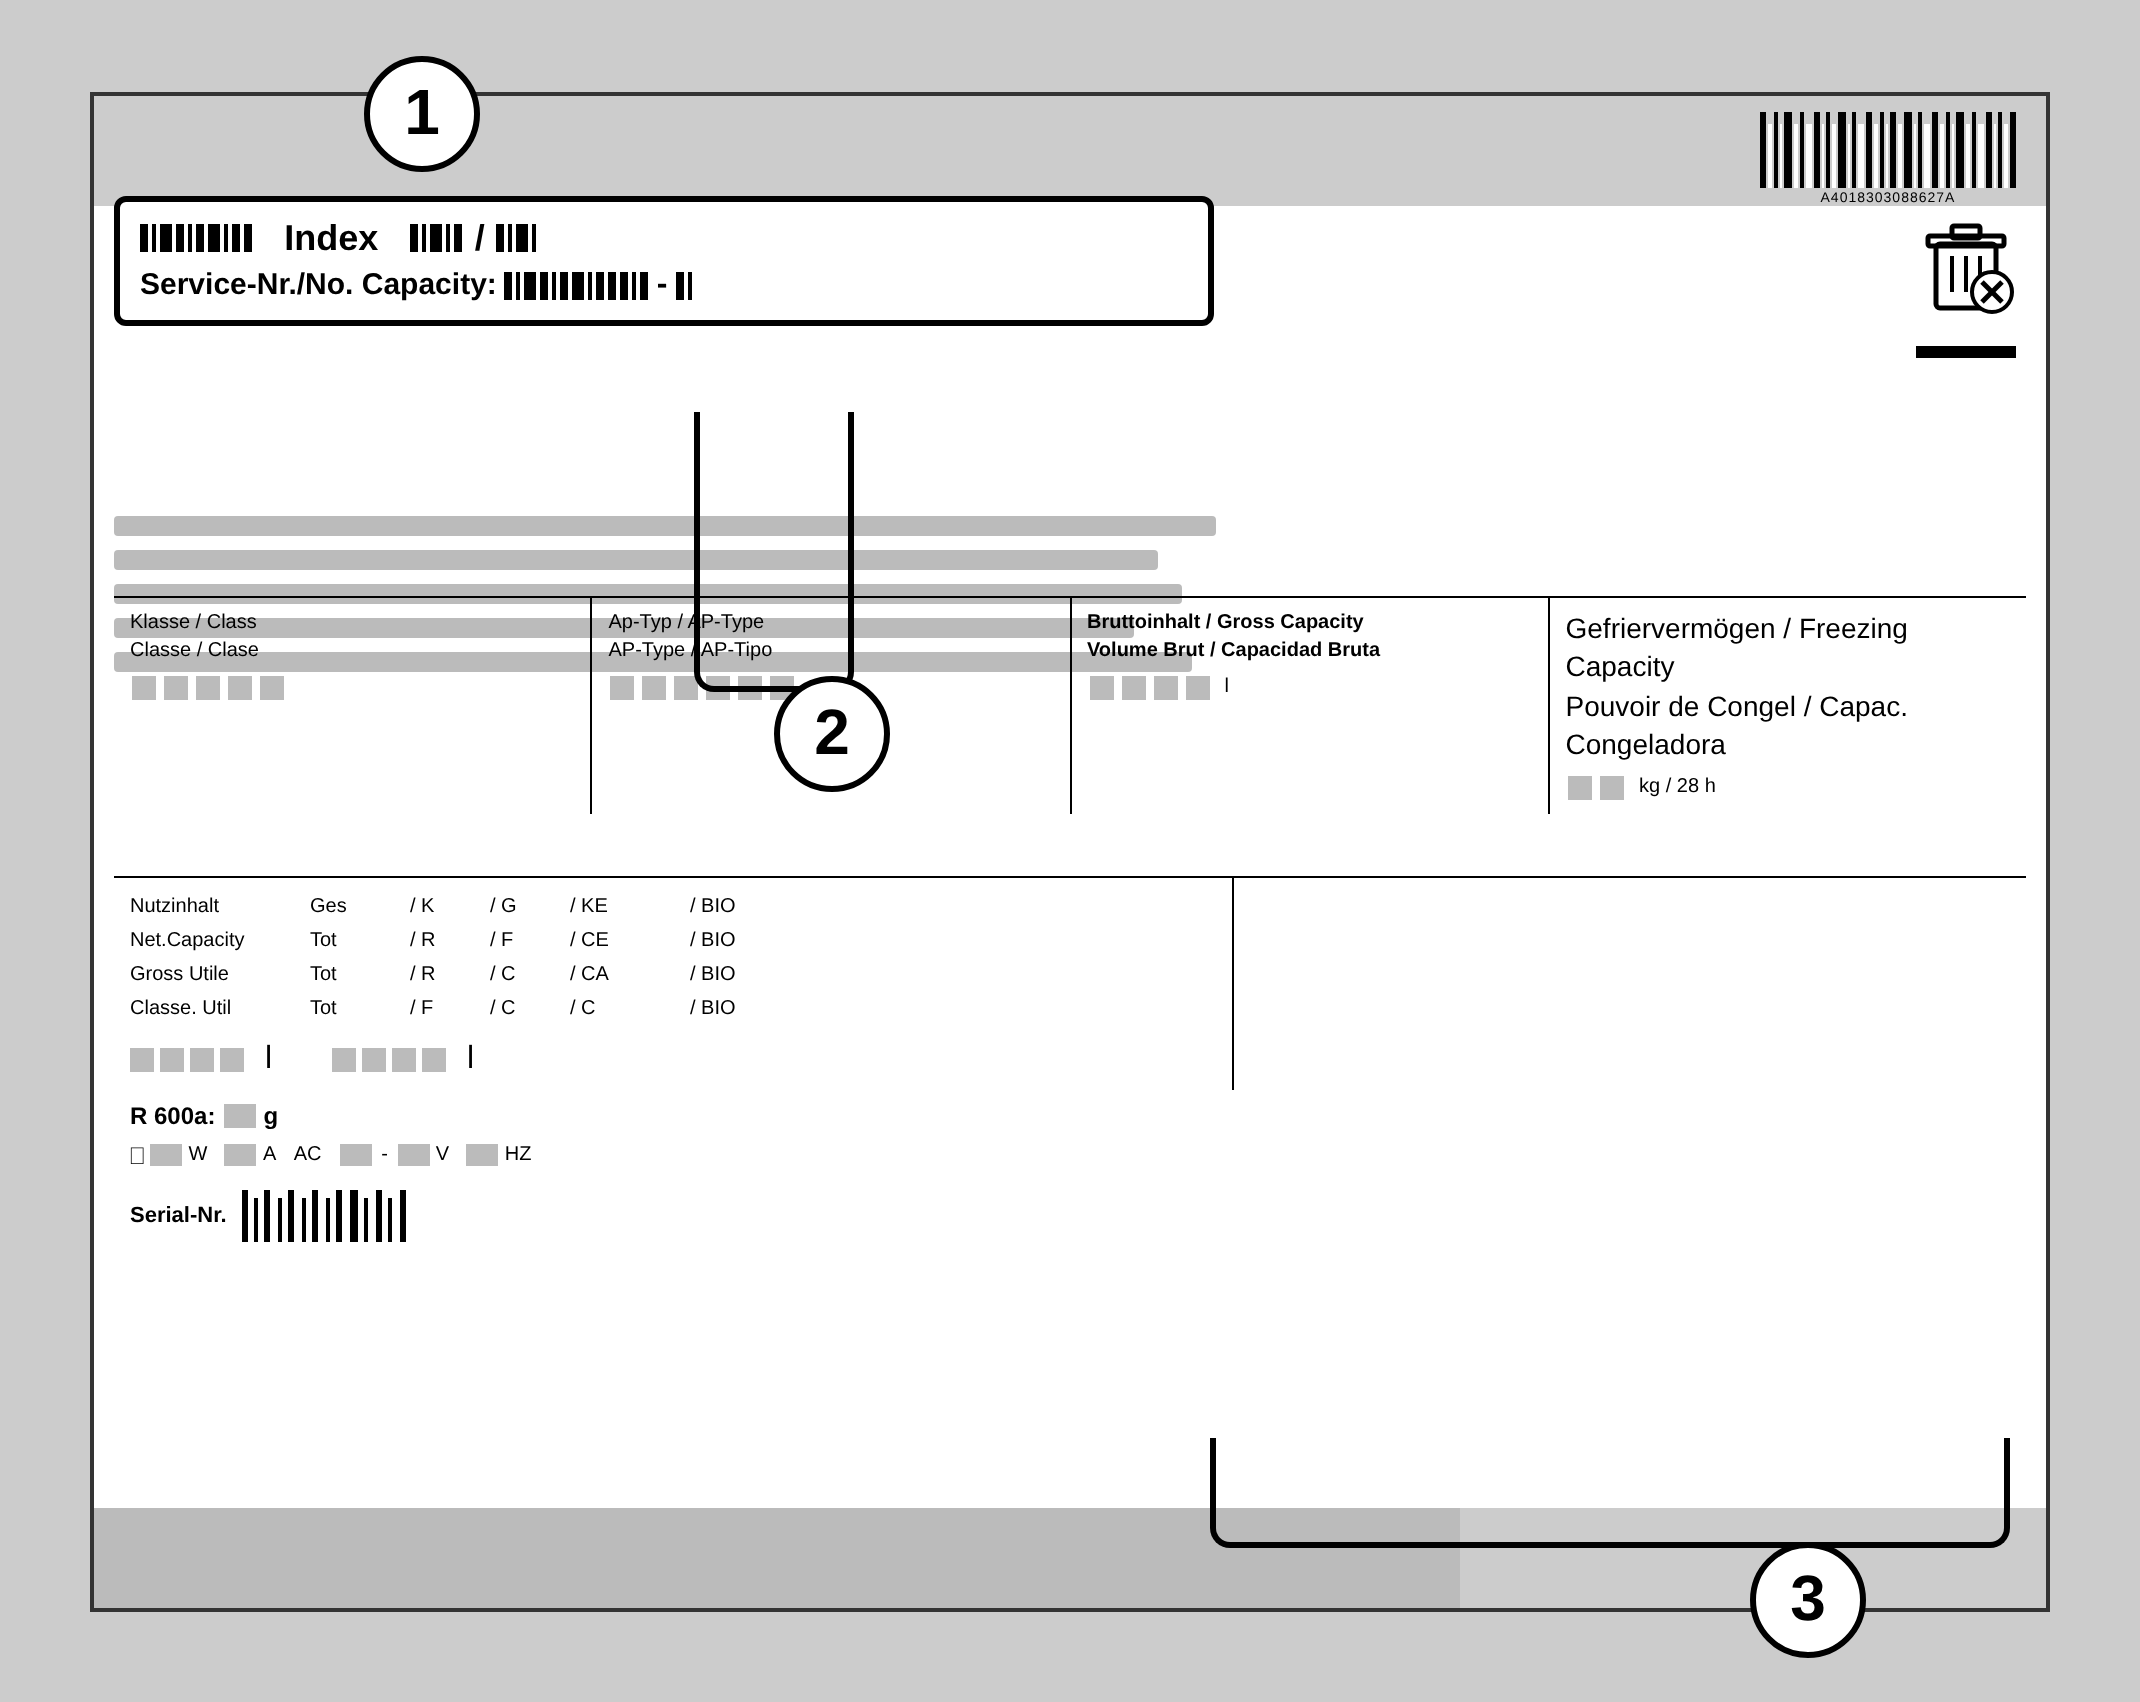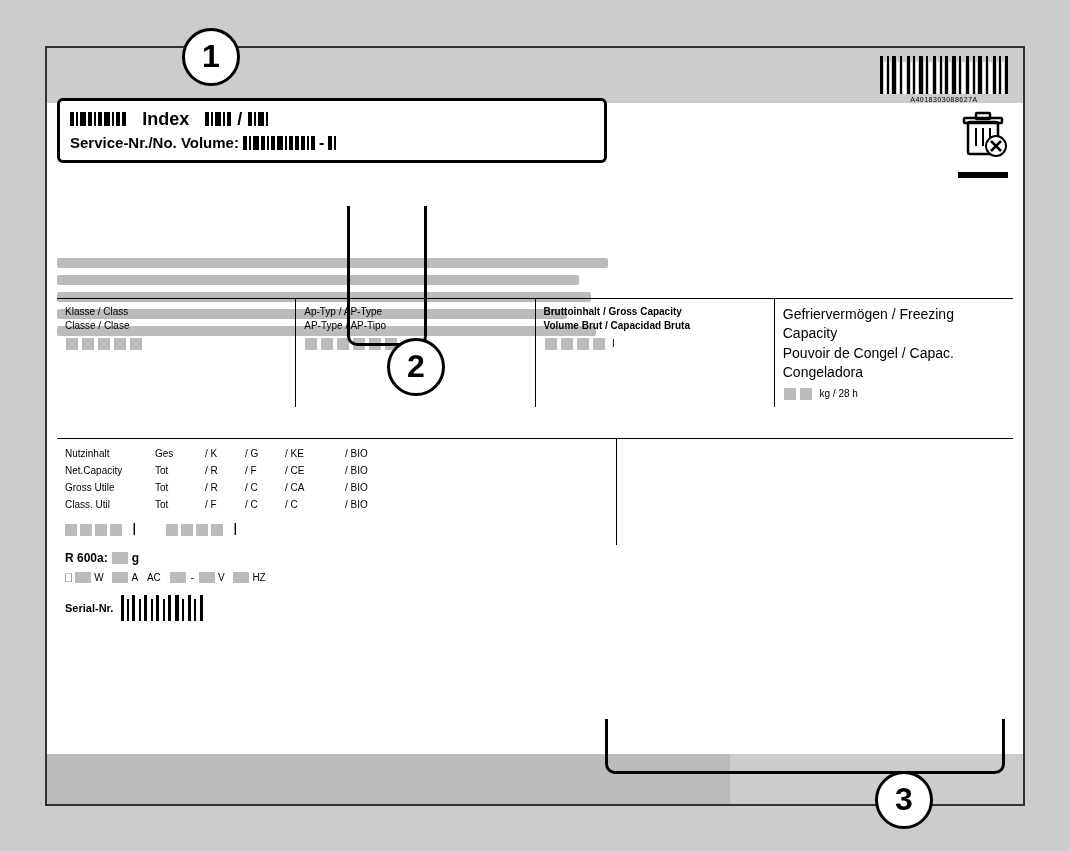--- a/index.html
+++ b/index.html
@@ -454,21 +454,21 @@
       </div>
       <span style="font-size:18px;">/</span>
       <div class="barcode-block">
         <span></span>
           <span class="thin"></span>
           <span class="thick"></span>
         <span class="thin"></span>
       </div>
     </div>
     <div class="section1-line2">
-      <span>Service-Nr./No. Volume:</span>
+      <span>Service-Nr./No. Capacity:</span>
       <div class="barcode-block">
         <span></span>
           <span class="thin"></span>
           <span class="thick"></span>
         <span></span>
           <span class="thin"></span>
           <span></span>
         <span class="thick"></span>
           <span class="thin"></span>
         <span></span>
@@ -568,21 +568,21 @@
         <span>/ CE</span>
         <span>/ BIO</span>
 
         <span>Gross Utile</span>
         <span>Tot</span>
         <span>/ R</span>
         <span>/ C</span>
         <span>/ CA</span>
         <span>/ BIO</span>
 
-        <span>Class. Util</span>
+        <span>Classe. Util</span>
         <span>Tot</span>
         <span>/ F</span>
         <span>/ C</span>
         <span>/ C</span>
         <span>/ BIO</span>
       </div>
       <div class="capacity-values">
         <div class="val-block">
           <span class="g-bar"></span><span class="g-bar"></span><span class="g-bar"></span><span class="g-bar"></span>
           &nbsp;<span>l</span>

